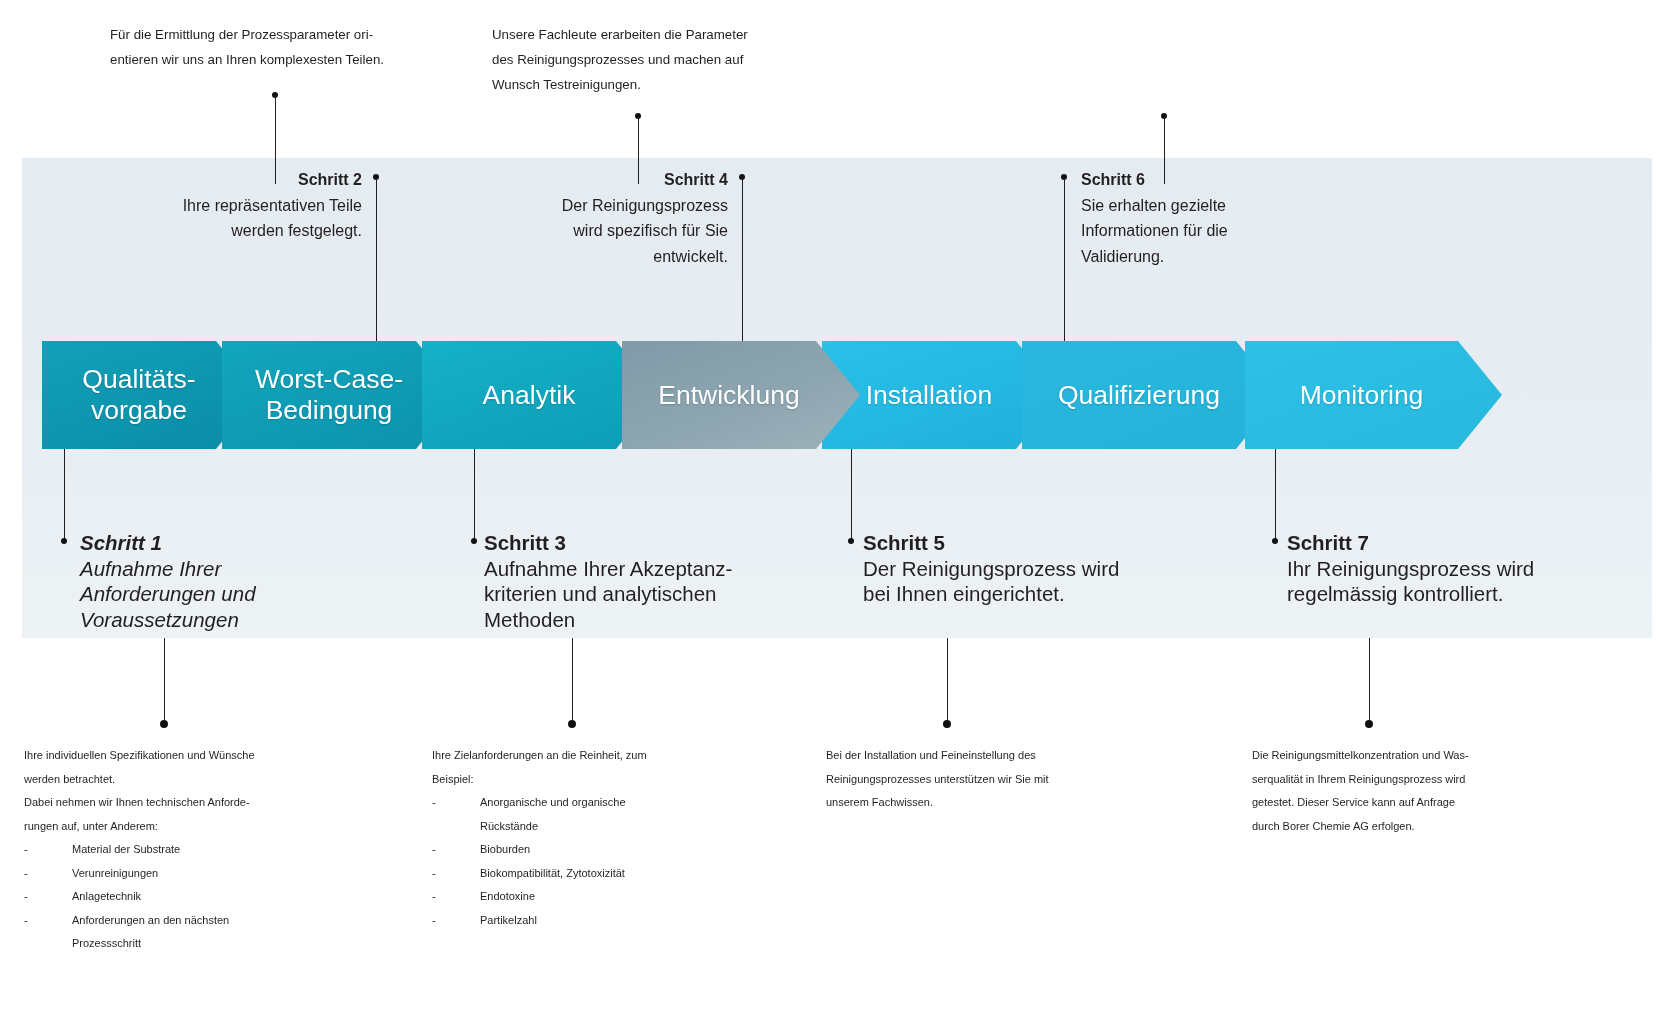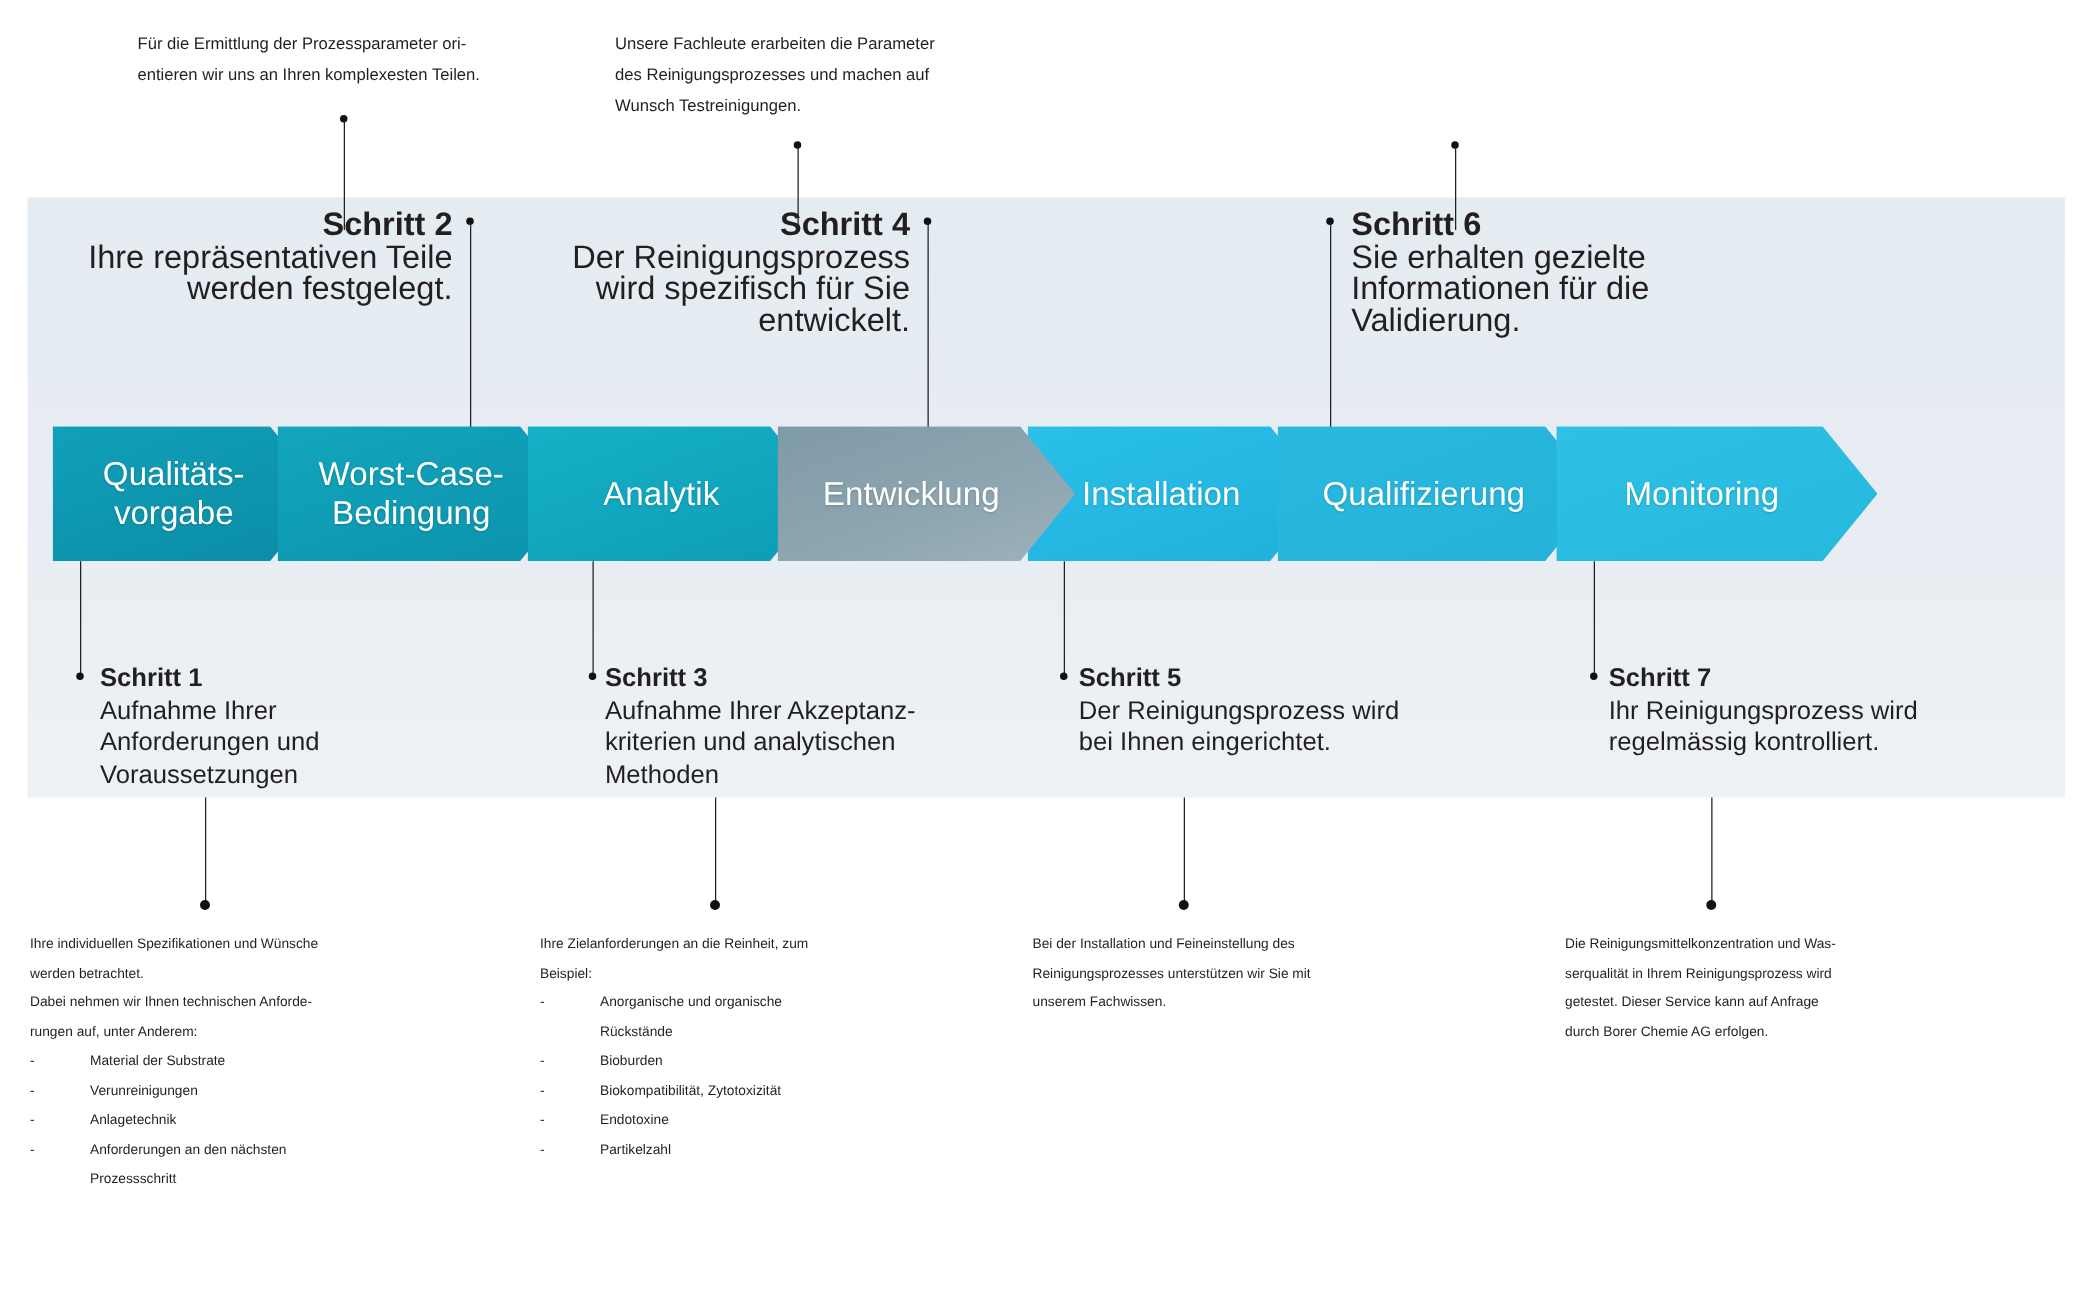--- a/index.html
+++ b/index.html
@@ -48,21 +48,21 @@
     width: 8px; height: 8px;
     border-radius: 50%;
     background: #111111;
   }
   .dot.sm { width: 6px; height: 6px; }
 
   
   .step-upper {
     position: absolute;
     text-align: right;
-    font-size: 26px;
+    font-size: 16px;
     line-height: 25.5px;
     color: #231f20;
   }
   .step-upper .title { font-weight: bold; display: block; }
   .step-upper .body { display: block; }
 
   
   .step-lower {
     position: absolute;
     text-align: left;
@@ -229,21 +229,21 @@
 
   <div class="vline" style="left:474px; top:449px; height:92px;"></div>
   <div class="dot sm" style="left:471px; top:538px;"></div>
 
   <div class="vline" style="left:851px; top:449px; height:92px;"></div>
   <div class="dot sm" style="left:848px; top:538px;"></div>
 
   <div class="vline" style="left:1275px; top:449px; height:92px;"></div>
   <div class="dot sm" style="left:1272px; top:538px;"></div>
 
-  <div class="step-lower" style="left:80px; top:530px; width:300px;">
+  <div class="step-lower" style="left:80px; top:530px; width:300px;font-style:italic;">
     <span class="title">Schritt 1</span>
     <span class="body">Aufnahme Ihrer</span>
     <span class="body">Anforderungen und</span>
     <span class="body">Voraussetzungen</span>
   </div>
 
   <div class="step-lower" style="left:484px; top:530px; width:300px;">
     <span class="title">Schritt 3</span>
     <span class="body">Aufnahme Ihrer Akzeptanz-</span>
     <span class="body">kriterien und analytischen</span>

